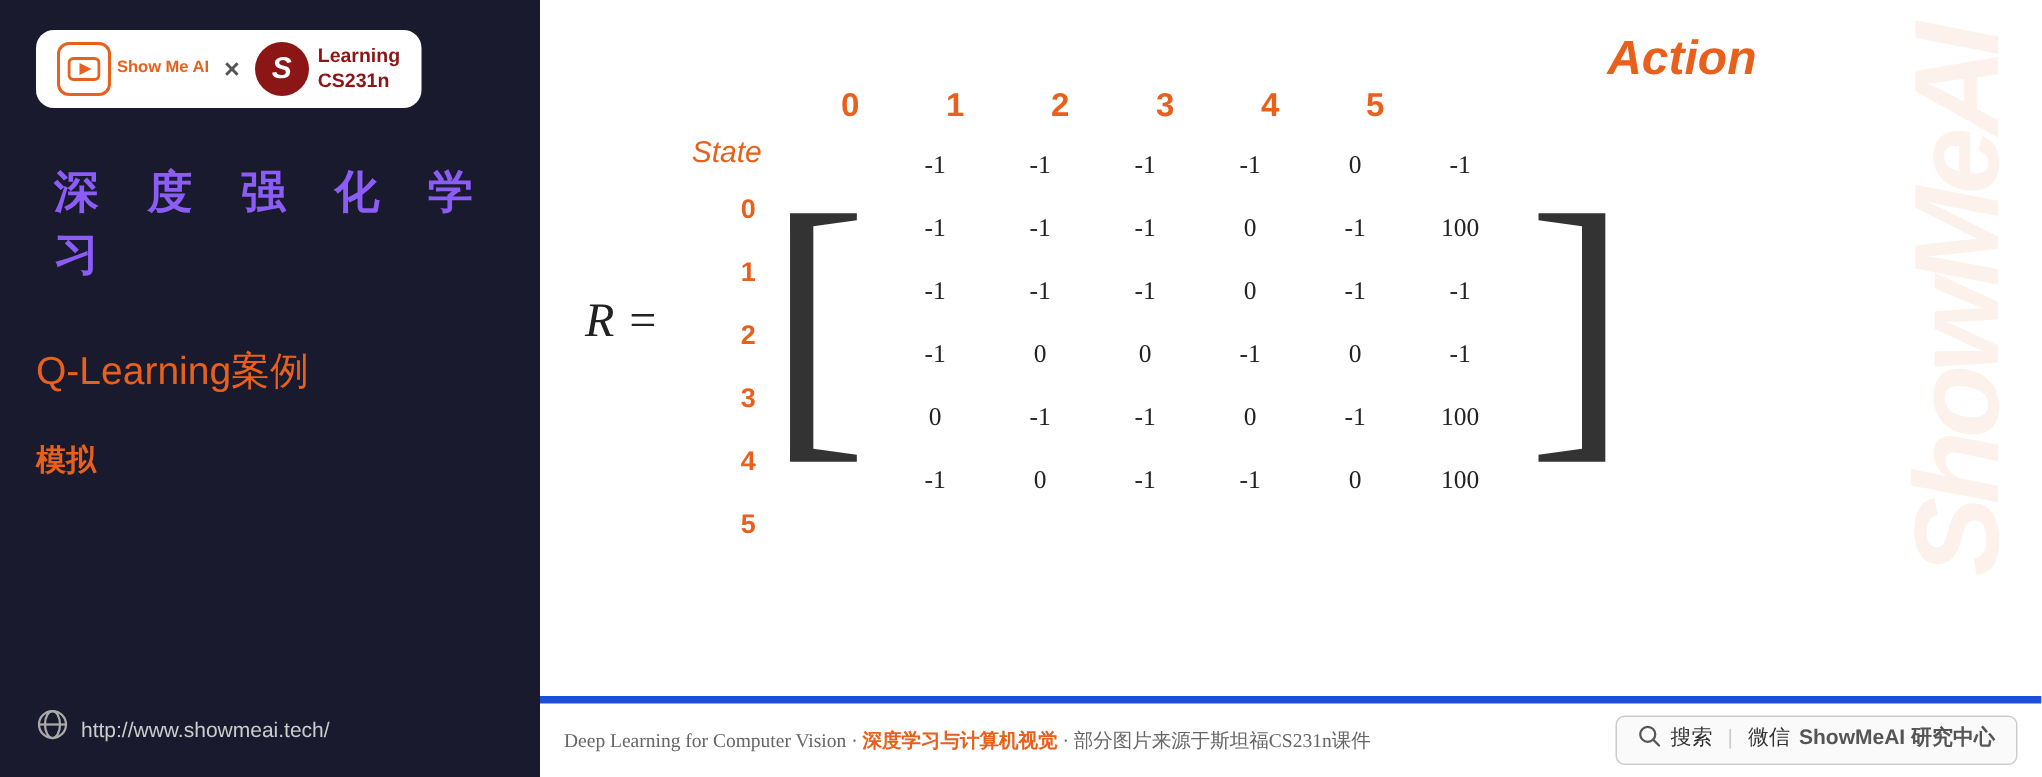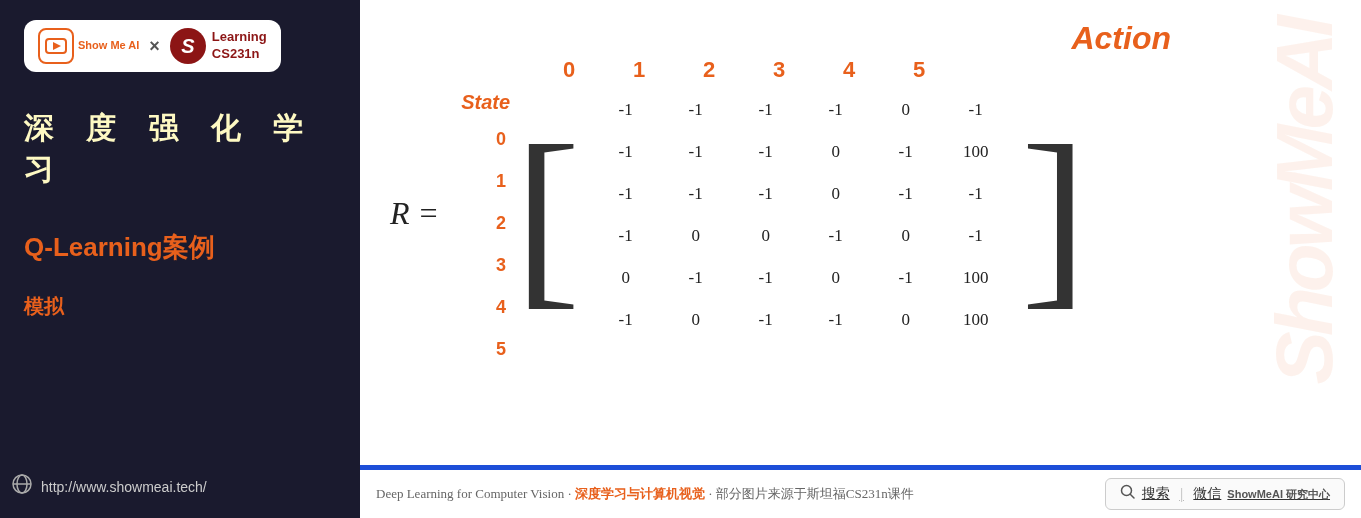--- a/index.html
+++ b/index.html
@@ -86,48 +86,49 @@
     }
 
     .stanford-text {
       font-size: 13px;
       font-weight: bold;
       color: #8c1515;
       line-height: 1.3;
     }
 
     .title-cn {
-      color: #fef9c3;
+      color: #8b5cf6;
       font-size: 30px;
       font-weight: 600;
       letter-spacing: 12px;
       margin-top: 36px;
       font-family: 'Microsoft YaHei', 'SimHei', sans-serif;
+      margin-left: 12px;
     }
 
     .subtitle-orange {
       color: #e8601c;
       font-size: 26px;
-      font-weight: bold;
+      font-weight: normal;
       margin-top: 40px;
       font-family: 'Microsoft YaHei', sans-serif;
     }
 
     .subtitle-small {
       color: #e8601c;
       font-size: 20px;
       font-weight: bold;
       margin-top: 28px;
       font-family: 'Microsoft YaHei', sans-serif;
     }
 
     .website-area {
       position: absolute;
       bottom: 18px;
-      left: 11px;
+      left: 24px;
       display: flex;
       align-items: center;
       gap: 8px;
     }
 
     .globe-icon {
       color: #aaa;
       font-size: 20px;
     }
 
@@ -207,21 +208,21 @@
     .state-label-col {
       display: flex;
       flex-direction: column;
       align-items: flex-end;
       margin-right: 4px;
       margin-top: 34px;
     }
 
     .state-header {
       font-size: 20px;
-      font-weight: bold;
+      font-weight: normal;
       color: #e8601c;
       font-style: italic;
       margin-bottom: 4px;
       text-align: right;
     }
 
     .state-numbers {
       display: flex;
       flex-direction: column;
     }
@@ -312,43 +313,41 @@
     }
 
     .footer-text .orange-text {
       color: #e8601c;
       font-weight: bold;
       font-family: 'Microsoft YaHei', sans-serif;
     }
 
     .search-box {
       display: flex;
-      align-items: center;
       gap: 6px;
       border: 1.5px solid #ccc;
       border-radius: 6px;
       padding: 5px 14px;
       font-size: 14px;
       color: #333;
       background: #fafafa;
-      text-decoration: underline;
     }
 
     .search-icon {
       font-size: 16px;
       color: #555;
     }
 
     .search-divider {
       color: #ccc;
       margin: 0 4px;
     }
 
     .wechat-label {
-      font-size: 11px;
+      font-size: 14px;
       color: #555;
       font-weight: bold;
     }
   </style>
 </head>
 <body>
 
 <div class="sidebar">
   <div class="logo-area">
     <div class="showmeai-logo">

